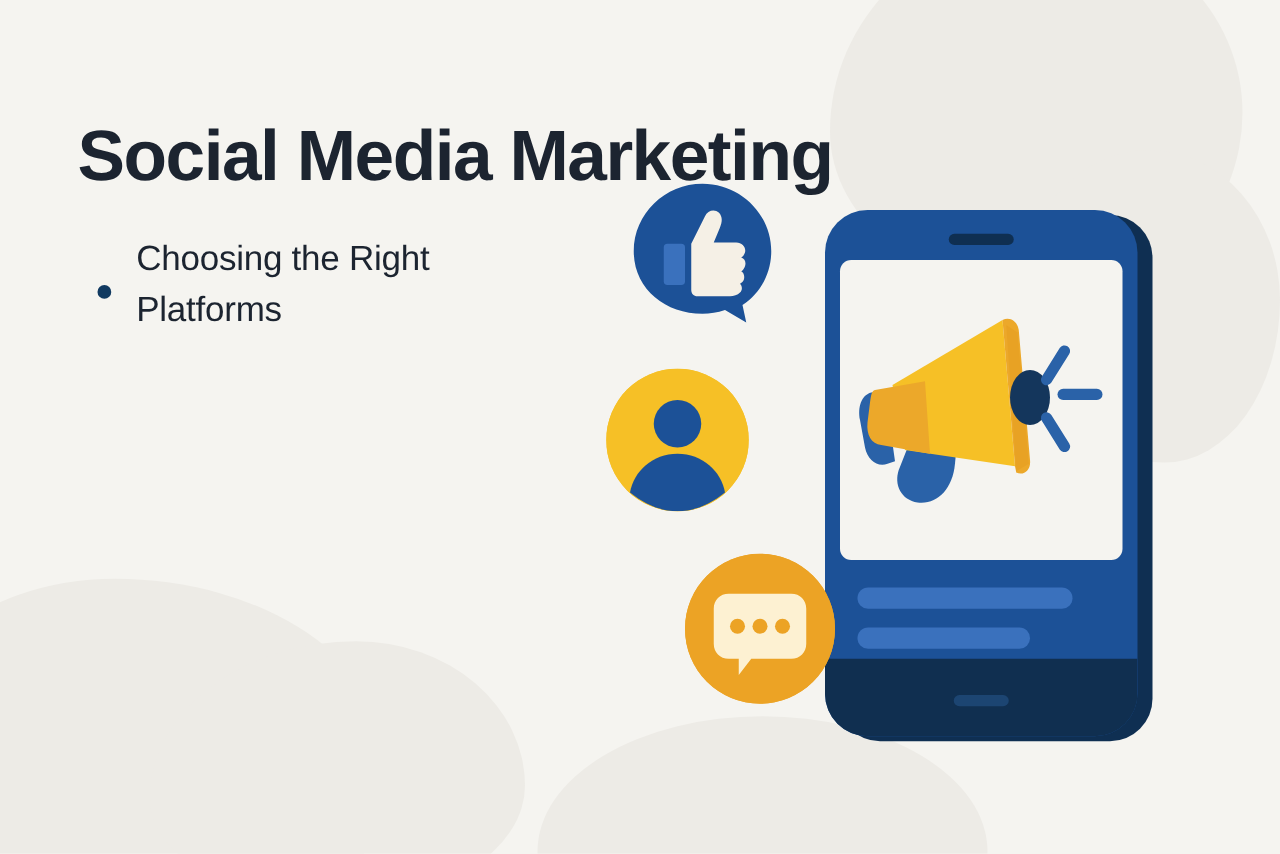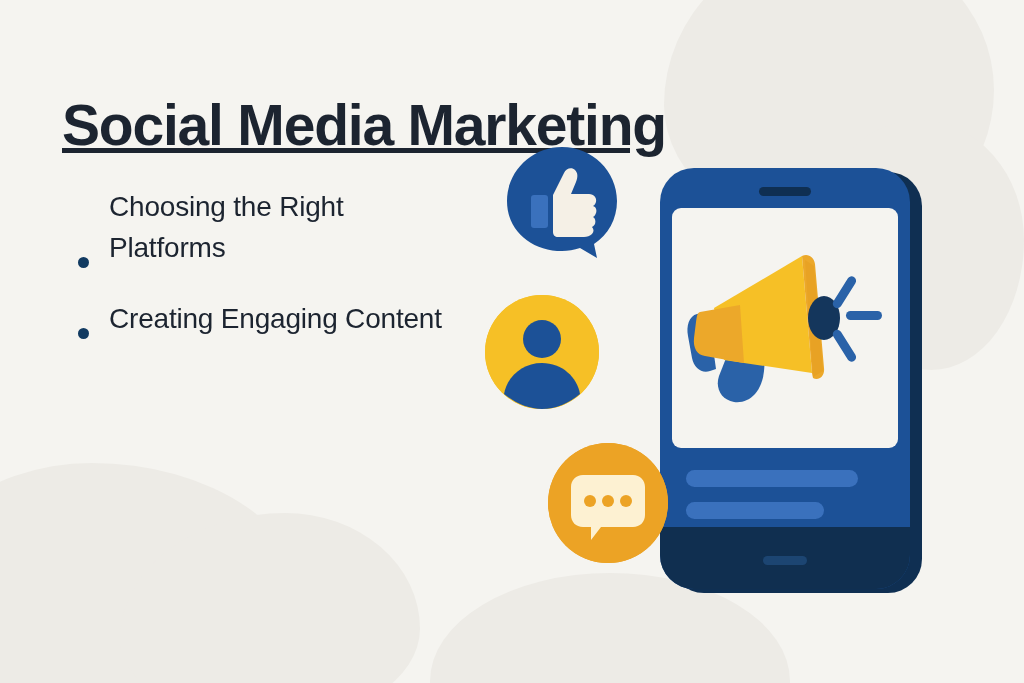--- a/index.html
+++ b/index.html
@@ -68,33 +68,32 @@
   #title {
     position: absolute;
     left: 62px;
     top: 58px;
     font-size: 57px;
     font-weight: 700;
     letter-spacing: -1.2px;
     color: #1c2430;
     line-height: 1.05;
     white-space: nowrap;
-    text-decoration: underline;
   }
 
   
   #bullets {
     position: absolute;
     left: 78px;
     top: 186px;
     width: 380px;
   }
   .bullet-item {
     display: flex;
-    align-items: flex-end;
+    align-items: center;
     margin-bottom: 30px;
   }
   .bullet-dot {
     flex: 0 0 auto;
     width: 11px;
     height: 11px;
     border-radius: 50%;
     background: #113a61;
     margin-top: 13px;
     margin-right: 20px;
@@ -237,24 +236,20 @@
   <div class="blob blob-bl"></div>
   <div class="blob blob-bl2"></div>
   <div class="blob blob-bc"></div>
 
   <h1 id="title">Social Media Marketing</h1>
 
   <ul id="bullets" style="list-style:none;margin:0;padding:0;">
     <li class="bullet-item">
       <span class="bullet-dot"></span>
       <span class="bullet-text">Choosing the Right Platforms</span>
-    </li>
-    <li class="bullet-item">
-      <span class="bullet-dot"></span>
-      <span class="bullet-text">Creating Engaging Content</span>
     </li>
   </ul>
 
   <div id="art">
 
     <div class="phone">
       <div class="phone-shadow"></div>
       <div class="phone-body">
         <div class="phone-speaker"></div>
 

